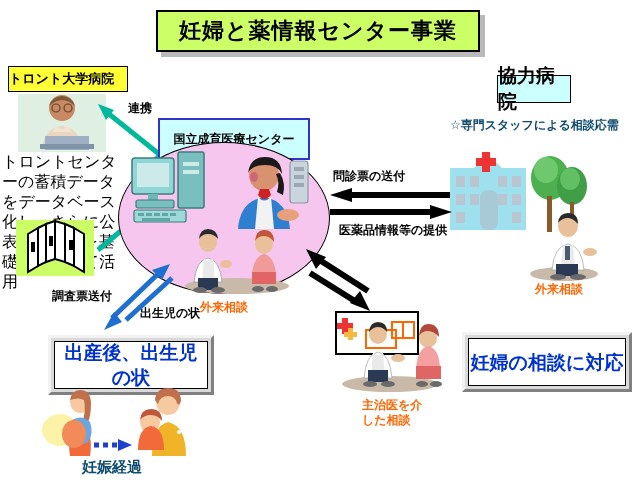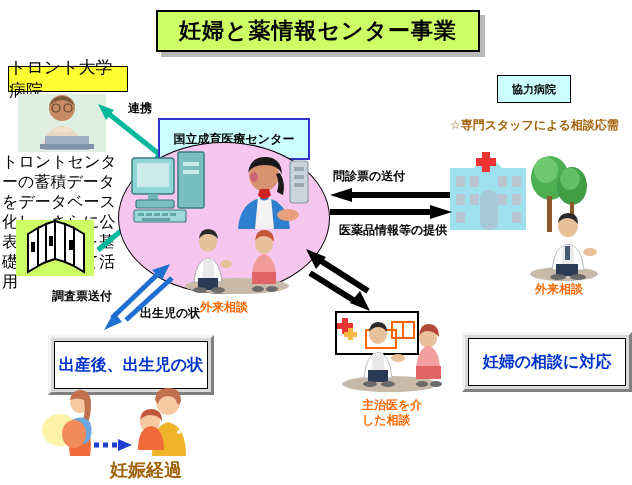--- a/index.html
+++ b/index.html
@@ -15,50 +15,50 @@
     background:#ccff66;border:2px solid #000;
     box-shadow:5px 5px 0 #b9b9b9;
     display:flex;align-items:center;justify-content:center;
   }
   #title-box .t{font-size:22px;font-weight:bold;color:#000;letter-spacing:1px;}
 
   
   .yellowbox{
     background:#ffff33;border:1px solid #000;
     display:flex;align-items:center;justify-content:flex-start;
-    font-size:17px;font-weight:normal;color:#000;
+    font-size:13px;font-weight:bold;color:#000;
   }
   .cyanbox{
     background:#ccffff;border:1px solid #000;
     display:flex;align-items:center;justify-content:center;
-    font-size:11px;font-weight:bold;color:#000;
+    font-size:19px;font-weight:bold;color:#000;
   }
   .centerbox{
     background:#ccffff;border:2px solid #3333cc;
     display:flex;flex-direction:column;align-items:center;justify-content:center;
     font-size:12px;font-weight:bold;color:#000;line-height:1.35;
   }
   
   .bevelbox{
     background:#d9d9d9;
     border-top:3px solid #f2f2f2;border-left:3px solid #f2f2f2;
     border-right:3px solid #808080;border-bottom:3px solid #808080;
     padding:3px;
   }
   .bevelbox .inner{
     background:#ffffff;border:1px solid #000;
     width:100%;height:100%;box-sizing:border-box;
     display:flex;align-items:center;justify-content:center;
-    color:#0033cc;font-weight:bold;font-size:16px;line-height:1.3;text-align:center;
+    color:#0033cc;font-weight:bold;font-size:19px;line-height:1.3;text-align:center;
   }
 
   .smalltext{font-size:16px;font-weight:normal;color:#000;line-height:1.25;}
   .arrlabel{font-size:12px;font-weight:bold;color:#000;white-space:nowrap;}
   .orange{color:#ff6600;font-size:12px;font-weight:bold;line-height:1.25;}
-  .blacklabel{font-size:12px;font-weight:bold;color:#a16207;white-space:nowrap;}
+  .blacklabel{font-size:12px;font-weight:bold;color:#0c4a6e;white-space:nowrap;}
 
   
   #center-ellipse{
     left:118px;top:142px;width:210px;height:150px;
     background:#f7c6ef;border:1px solid #000;border-radius:50%;
   }
   svg{display:block;}
 </style>
 </head>
 <body>
@@ -321,21 +321,21 @@
     <path d="M27 12 q1 -12 13 -12 q13 0 13 13 q-2 6 -4 2 q-2 -7 -9 -7 q-8 0 -10 8z" fill="#c0704a"></path>
     <path d="M24 68 q0 -30 16 -34 q18 4 18 34z" fill="#f0b429"></path>
     <ellipse cx="22" cy="34" rx="10" ry="11" fill="#f6c9a0"></ellipse>
     <path d="M12 32 q1 -11 11 -11 q11 0 11 12 q-4 -6 -11 -6 q-7 0 -11 5z" fill="#c0563a"></path>
     <path d="M10 62 q0 -22 13 -24 q13 2 13 24z" fill="#f26a3a"></path>
     <circle cx="51" cy="34" r="2" fill="#fff"></circle>
     <circle cx="51" cy="44" r="2" fill="#fff"></circle>
   </svg>
 </div>
 
-<div class="abs blacklabel" style="left:82px;top:458px;font-size:18px;margin-left:28px;">妊娠経過</div>
+<div class="abs blacklabel" style="left:82px;top:458px;font-size:15px;">妊娠経過</div>
 
 <div class="abs" style="left:322px;top:308px;width:136px;height:86px;">
   <svg width="136" height="86" viewBox="0 0 136 86">
     <ellipse cx="68" cy="76" rx="48" ry="8" fill="#c9b9a8"></ellipse>
     <rect x="14" y="4" width="82" height="42" fill="#fff" stroke="#000" stroke-width="2"></rect>
     <g>
         <rect x="20" y="10" width="6" height="16" fill="#e33"></rect>
         <rect x="15" y="15" width="16" height="6" fill="#e33"></rect>
       </g>
     <g>

